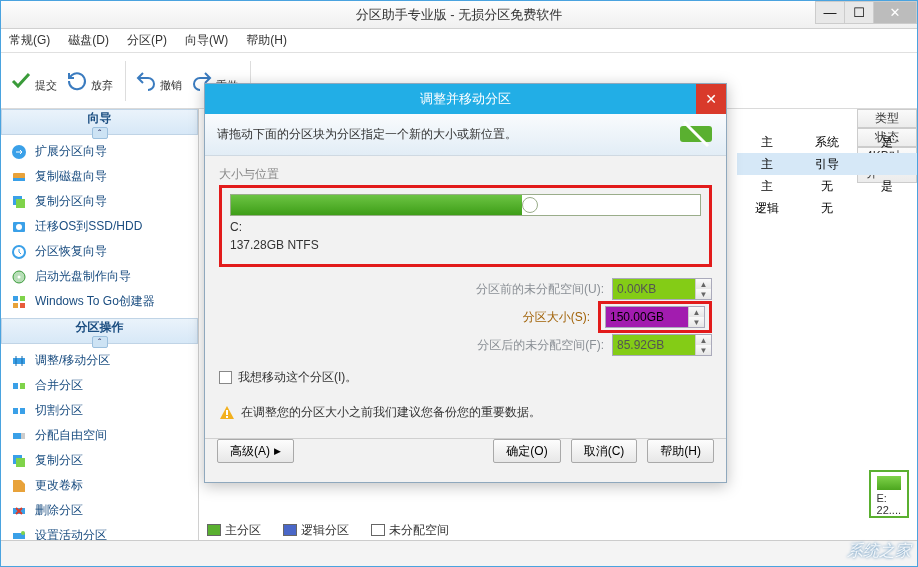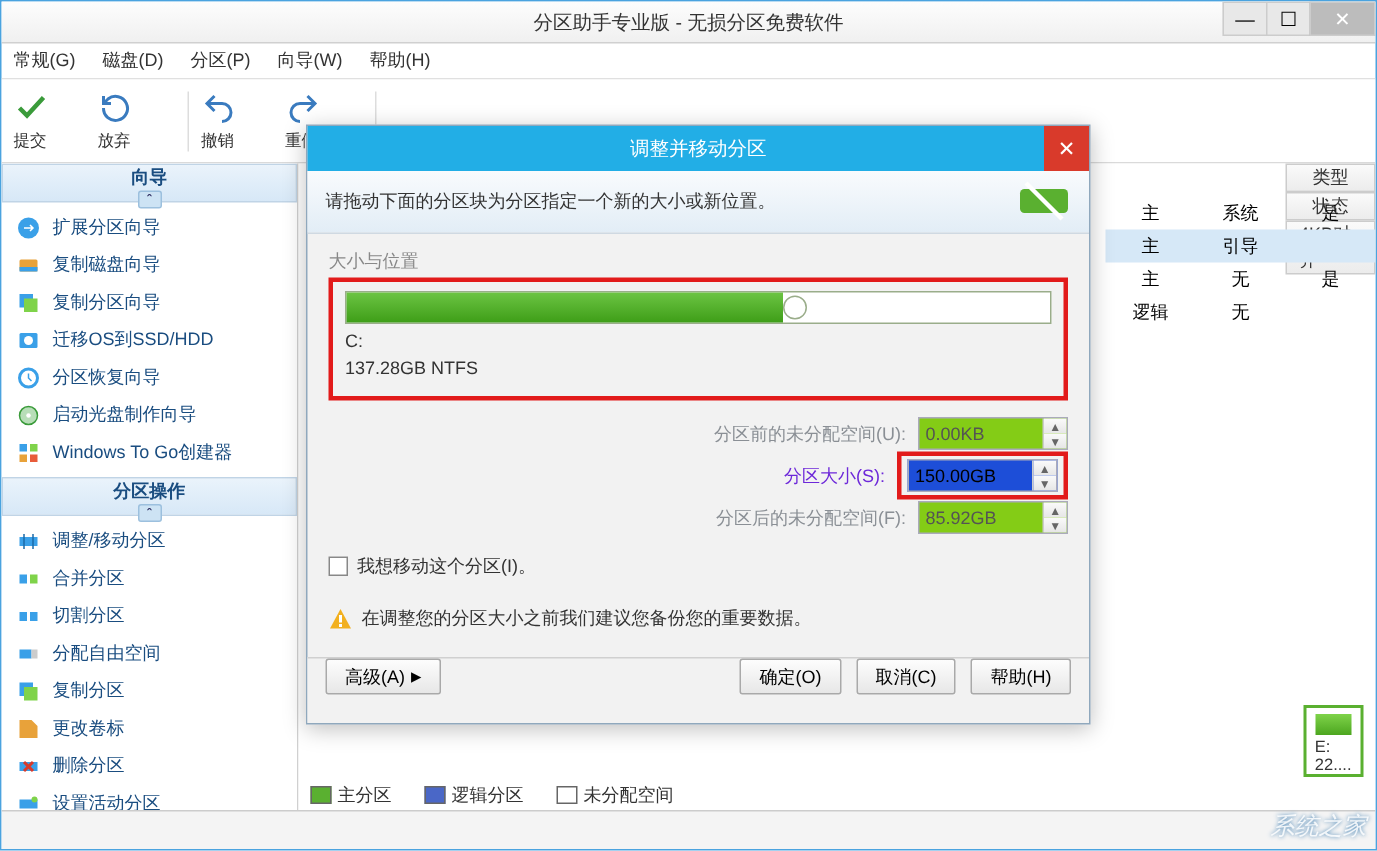--- a/index.html
+++ b/index.html
@@ -4,21 +4,21 @@
 <style>
 * { box-sizing: border-box; margin: 0; padding: 0; font-family: "Microsoft YaHei", sans-serif; }
 body { width: 918px; height: 567px; background: #fff; position: relative; overflow: hidden; border: 1px solid #4aa3df; }
 .titlebar { height: 28px; background: linear-gradient(#fdfdfd,#f0f0f0); display: flex; align-items: center; justify-content: center; position: relative; border-bottom: 1px solid #d0d0d0; }
 .titlebar-title { font-size: 13px; color: #333; }
 .titlebar-btns { position: absolute; right: 0; top: 0; display: flex; }
 .titlebar-btn { width: 30px; height: 23px; display: flex; align-items: center; justify-content: center; font-size: 13px; background: #e8e8e8; border: 1px solid #ccc; margin-left: -1px; }
 .titlebar-btn.close { background: #bcbcbc; color: #fff; width: 44px; }
 .menubar { height: 24px; display: flex; align-items: center; padding: 0 8px; gap: 18px; font-size: 12px; color: #333; border-bottom: 1px solid #e0e0e0; }
 .toolbar { height: 56px; display: flex; align-items: center; padding: 0 8px; gap: 4px; background: #fff; border-bottom: 1px solid #dadada; }
-.tool { width: 52px; display: flex; flex-direction: column; align-items: flex-start; gap: 2px; font-size: 11px; color: #333; padding: 2px 0; }
+.tool { width: 52px; display: flex; flex-direction: row; align-items: flex-end; gap: 2px; font-size: 11px; color: #333; padding: 2px 0; }
 .tool svg { width: 24px; height: 24px; }
 .tool-sep { width: 1px; height: 40px; background: #ddd; margin: 0 4px; }
 .main { display: flex; height: calc(100% - 28px - 24px - 56px - 26px); }
 .sidebar { width: 198px; background: #fff; border-right: 1px solid #d0d0d0; overflow: hidden; }
 .panel-head { height: 26px; background: linear-gradient(#eaf3fb,#d7e8f7); border: 1px solid #c0d4e6; display: flex; align-items: center; justify-content: space-between; padding: 0 6px; font-size: 12px; color: #1a4d80; font-weight: bold; flex-direction: column; }
 .panel-head .chev { width: 16px; height: 16px; background: #cde3f4; border: 1px solid #9cc0de; border-radius: 2px; display: flex; align-items: center; justify-content: center; font-size: 9px; color: #336; }
 .panel-body { padding: 4px 0; }
 .side-item { display: flex; align-items: center; gap: 8px; padding: 4px 10px; font-size: 12px; color: #1a4d80; cursor: default; }
 .side-item svg { width: 16px; height: 16px; flex-shrink: 0; }
 .content { flex: 1; position: relative; background: #fff; }
@@ -47,22 +47,22 @@
 .dlg-body { padding: 10px 14px; font-size: 12px; color: #555; }
 .group-lbl { color: #888; font-size: 12px; margin-bottom: 2px; }
 .redbox1 { border: 3px solid #e21b1b; padding: 6px 8px 12px; margin-bottom: 8px; }
 .part-bar { height: 22px; background: #fff; border: 1px solid #9aad8a; position: relative; display: flex; align-items: center; }
 .part-fill { height: 100%; background: linear-gradient(#6cc443,#3e9e18); }
 .part-handle { position: absolute; right: -8px; top: 2px; width: 16px; height: 16px; border-radius: 50%; background: #fff; border: 1px solid #9aad8a; }
 .part-caption { margin-top: 4px; font-size: 12px; color: #333; }
 .form-rows { margin-top: 6px; }
 .frow { display: flex; align-items: center; justify-content: flex-end; gap: 8px; height: 28px; font-size: 12px; }
 .frow label { color: #8a8f95; }
-.frow label.dark { color: #6d28d9; }
-.spin { display: flex; align-items: center; border: 1px solid #aab; background: #1d4ed8; height: 22px; }
+.frow label.dark { color: #a16207; }
+.spin { display: flex; align-items: center; border: 1px solid #aab; background: #a21caf; height: 22px; }
 .spin.disabled { background: #84cc16; }
 .spin input { border: none; width: 82px; height: 20px; padding: 0 4px; font-size: 12px; outline: none; background: transparent; }
 .spin .ud { width: 16px; display: flex; flex-direction: column; border-left: 1px solid #ccc; }
 .spin .ud div { height: 10px; font-size: 8px; display: flex; align-items: center; justify-content: center; color: #666; background: linear-gradient(#fafafa,#e6e6e6); }
 .redbox2 { border: 3px solid #e21b1b; padding: 2px 4px; }
 .chk-row { display: flex; align-items: center; gap: 6px; margin-top: 10px; font-size: 12px; color: #333; }
 .chk { width: 13px; height: 13px; border: 1px solid #888; background: #fff; }
 .warn-row { display: flex; align-items: center; gap: 6px; margin-top: 18px; font-size: 12px; color: #333; }
 .warn-row svg { width: 16px; height: 16px; }
 .dlg-foot { position: absolute; left: 0; right: 0; bottom: 0; height: 44px; border-top: 1px solid #d0d0d0; display: flex; align-items: flex-start; padding: 0 12px; gap: 10px; background: #f2f2f2; }

